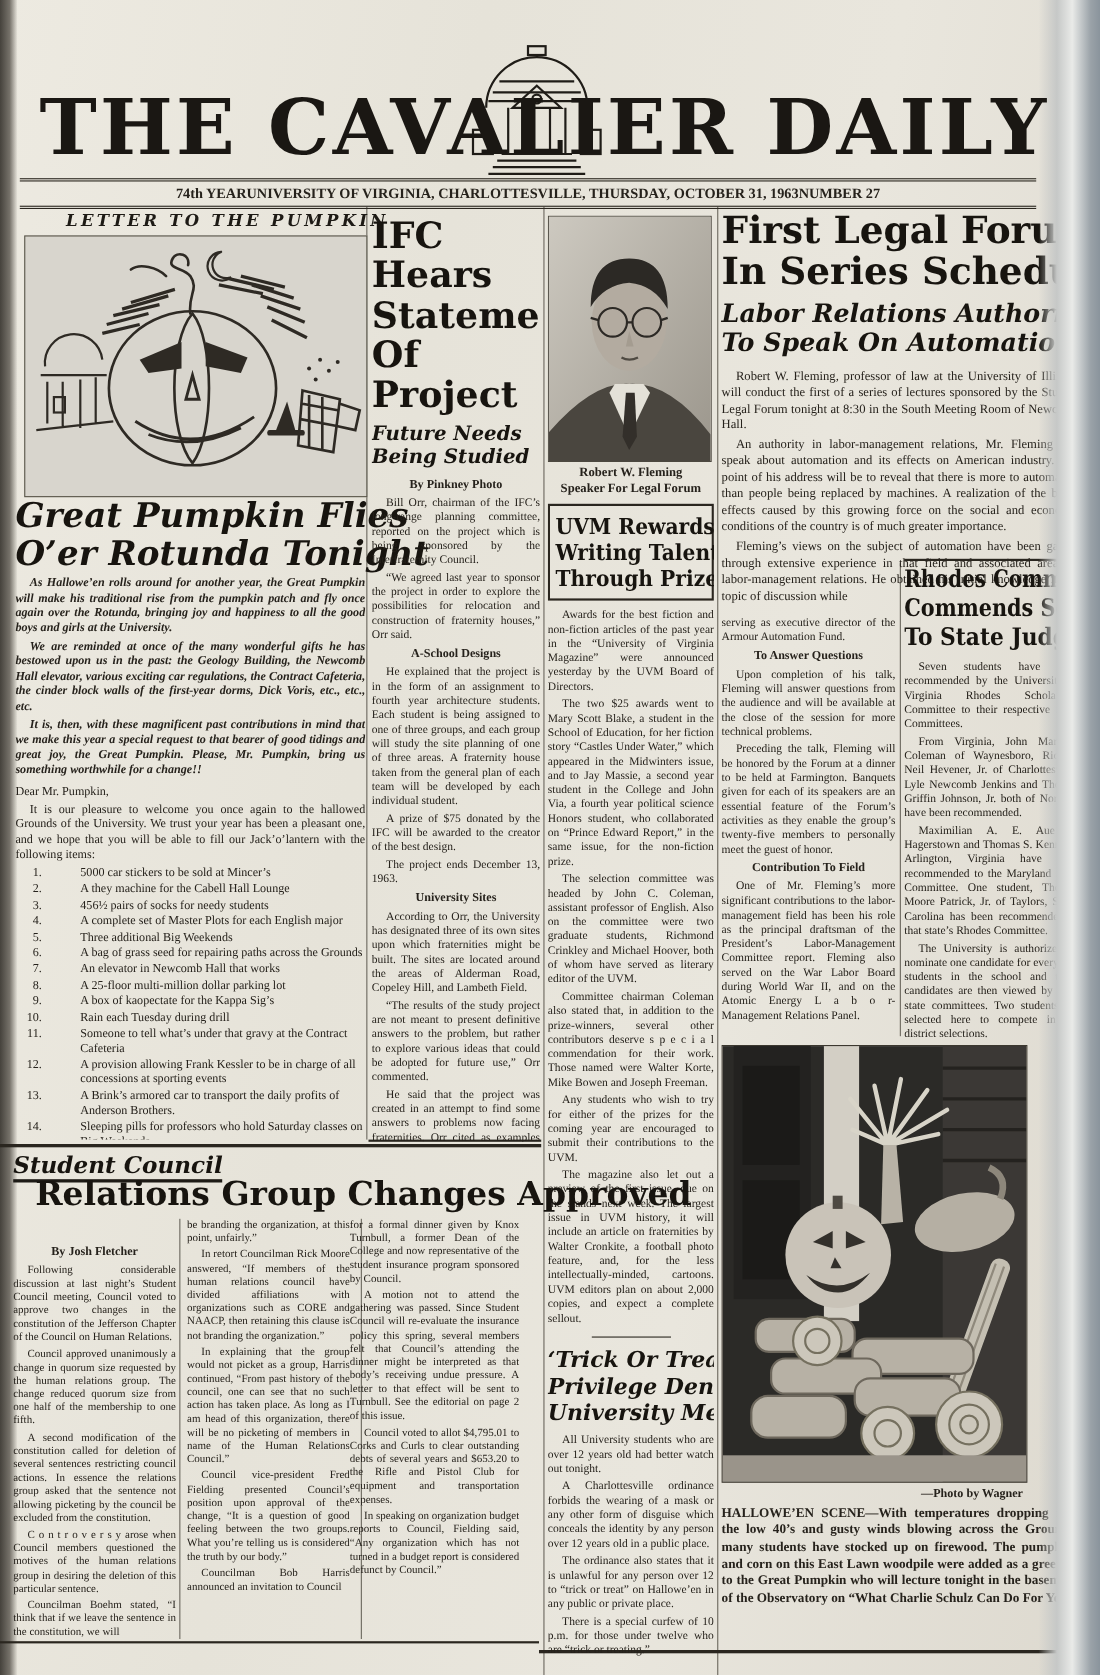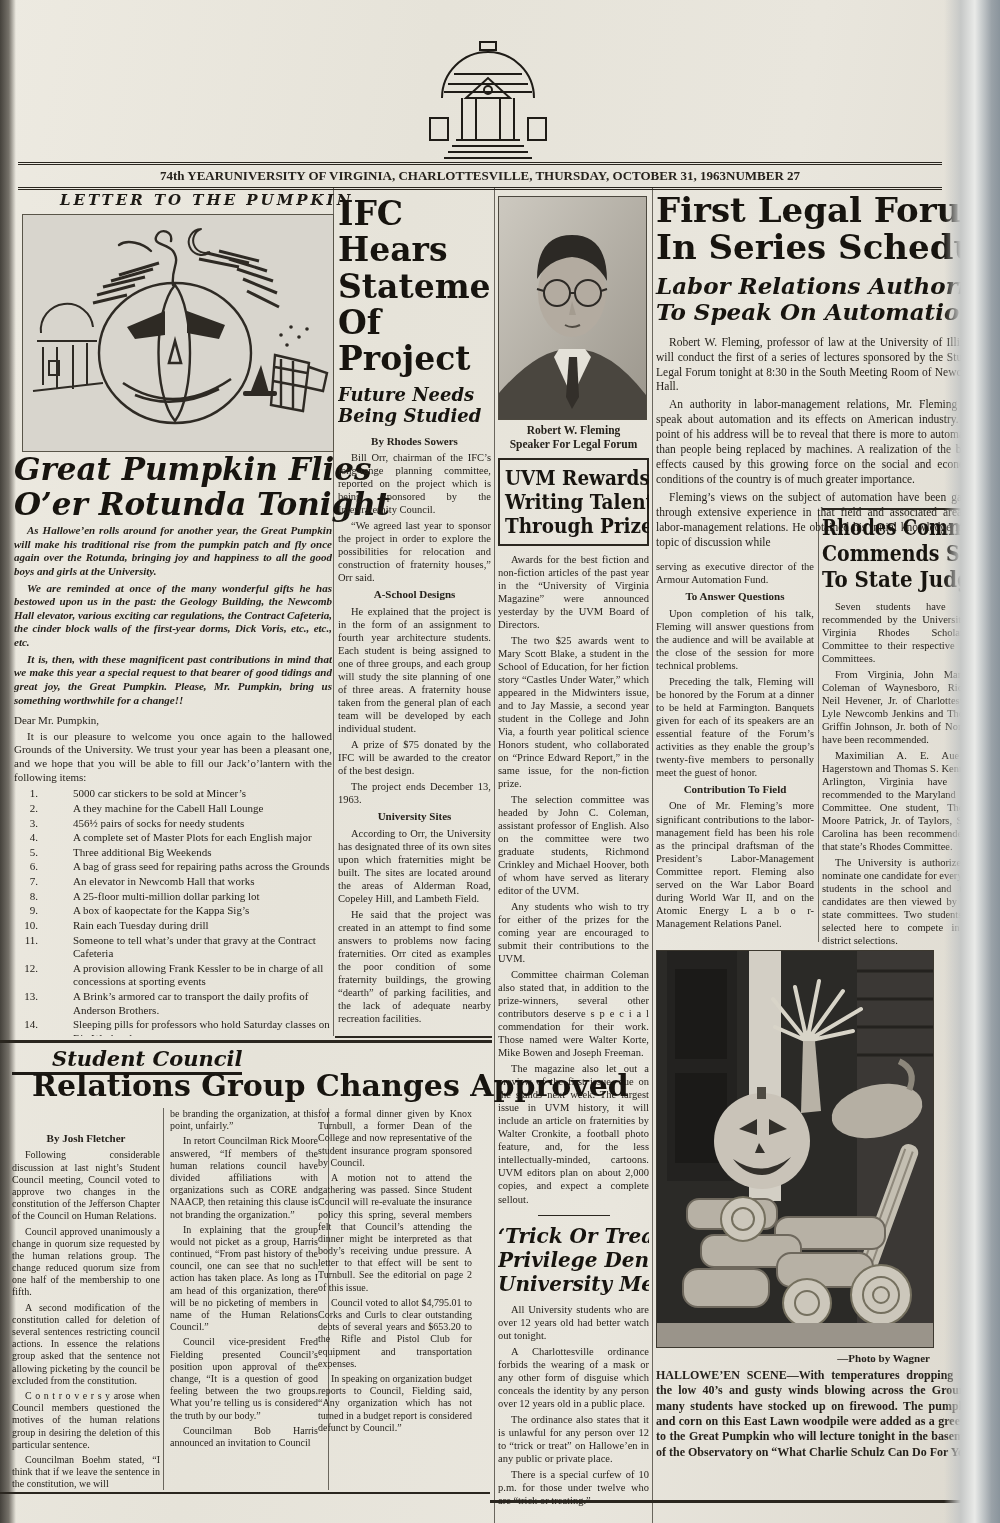--- a/index.html
+++ b/index.html
@@ -49,21 +49,21 @@
   .colD h1{font-size:34px;line-height:1.1;margin:0 0 6px;color:#17140f;white-space:nowrap;}
   .colD .sub2{font-family:"DejaVu Serif",serif;font-weight:bold;font-style:italic;font-size:23px;line-height:1.15;margin:0 0 9px;color:#17140f;white-space:nowrap;}
   .lead-wide{font-size:11.5px;line-height:1.3;}
   .legal-cont{position:absolute;top:560px;left:656px;width:158px;height:386px;overflow:hidden;}
   .rhodes{position:absolute;top:508px;left:822px;width:159px;height:436px;overflow:hidden;border-top:2px solid #2a261f;padding-top:5px;}
   .rhodes h3{font-size:22px;line-height:1.18;margin:0 0 7px;color:#17140f;white-space:nowrap;}
   .photo-hw{position:absolute;top:950px;left:656px;width:276px;height:396px;border:1px solid #3c382f;}
   .credit{position:absolute;top:1352px;left:656px;width:274px;text-align:right;font-weight:bold;font-size:11px;}
   .hw-cap{position:absolute;top:1368px;left:656px;width:324px;font-weight:bold;font-size:12px;line-height:1.28;text-align:justify;}
   .sc-kicker{position:absolute;top:1046px;left:12px;font-family:"DejaVu Serif",serif;font-weight:bold;font-style:italic;
-    font-size:21px;border-bottom:3px solid #1d1a15;padding-bottom:1px;color:#17140f;padding-left:40px;}
+    font-size:21px;border-bottom:3px solid #1d1a15;padding-bottom:1px;color:#17140f;}
   .sc-head{position:absolute;top:1068px;left:8px;width:484px;font-size:30px;white-space:nowrap;color:#17140f;margin-left:24px;}
   .sc-col{position:absolute;width:148px;height:384px;overflow:hidden;font-size:10px;line-height:1.22;}
 </style>
 </head>
 <body>
 
 <div class="page">
   <div class="edge-left"></div>
 
   <div class="rotunda">
@@ -74,20 +74,21 @@
         <path d="M20 44 H100 M16 52 H104 M26 34 H94"></path>
         <path d="M38 58 L60 38 L82 58 Z"></path>
         <circle cx="60" cy="50" r="4"></circle>
         <path d="M34 58 V100 M48 58 V100 M72 58 V100 M86 58 V100"></path>
         <path d="M28 100 H92 M24 106 H96 M20 112 H100 M16 118 H104"></path>
         <rect x="2" y="78" width="18" height="22"></rect>
         <rect x="100" y="78" width="18" height="22"></rect>
       </g>
     </svg>
   </div>
+  <div class="masthead-title">THE CAVALIER DAILY</div>
   <div class="dateline">
     <span>74th YEAR</span>
     <span>UNIVERSITY OF VIRGINIA, CHARLOTTESVILLE, THURSDAY, OCTOBER 31, 1963</span>
     <span>NUMBER 27</span>
   </div>
 
   <div class="vrule" style="left:333px;top:188px;height:848px;"></div>
   <div class="vrule" style="left:494px;top:188px;height:1335px;"></div>
   <div class="vrule" style="left:652px;top:188px;height:1335px;"></div>
   <div class="vrule" style="left:818px;top:512px;height:430px;"></div>
@@ -217,30 +218,31 @@
   <div class="colB">
     <h2 class="serif-head">
       <div>IFC Hears</div>
       <div>Statement</div>
       <div>Of Project</div>
     </h2>
     <div class="sub-ital">
       <div>Future Needs</div>
       <div>Being Studied</div>
     </div>
-    <div class="byline">By Rhodes Sowers</div>
+    <div class="byline">By Pinkney Photo</div>
     <div class="body-sm">
       <p class="bp">Bill Orr, chairman of the IFC’s long-range planning committee, reported on the project which is being sponsored by the Interfraternity Council.</p>
       <p class="bp">“We agreed last year to sponsor the project in order to explore the possibilities for relocation and construction of fraternity houses,” Orr said.</p>
       <div class="ch">A-School Designs</div>
       <p class="bp">He explained that the project is in the form of an assignment to fourth year architecture students. Each student is being assigned to one of three groups, and each group will study the site planning of one of three areas. A fraternity house taken from the general plan of each team will be developed by each individual student.</p>
       <p class="bp">A prize of $75 donated by the IFC will be awarded to the creator of the best design.</p>
       <p class="bp">The project ends December 13, 1963.</p>
       <div class="ch">University Sites</div>
       <p class="bp">According to Orr, the University has designated three of its own sites upon which fraternities might be built. The sites are located around the areas of Alderman Road, Copeley Hill, and Lambeth Field.</p>
+      <p class="bp">“The results of the study project are not meant to present definitive answers to the problem, but rather to explore various ideas that could be adopted for future use,” Orr commented.</p>
       <p class="bp">He said that the project was created in an attempt to find some answers to problems now facing fraternities. Orr cited as examples the poor condition of some fraternity buildings, the growing “dearth” of parking facilities, and the lack of adequate nearby recreation facilities.</p>
     </div>
   </div>
 
   <div class="colC">
     <svg class="photo-fleming" viewBox="0 0 147 222">
       <rect width="147" height="222" fill="#bcb8af"></rect>
       <rect width="147" height="222" fill="url(#g0)"></rect>
       <defs>
           <linearGradient id="g0" x1="0" y1="0" x2="1" y2="1">
@@ -265,22 +267,22 @@
     </div>
     <div class="uvm-box serif-head">
       <div><span class="cond">UVM Rewards</span></div>
       <div><span class="cond">Writing Talent</span></div>
       <div><span class="cond">Through Prizes</span></div>
     </div>
     <div class="body-sm">
       <p class="bp">Awards for the best fiction and non-fiction articles of the past year in the “University of Virginia Magazine” were announced yesterday by the UVM Board of Directors.</p>
       <p class="bp">The two $25 awards went to Mary Scott Blake, a student in the School of Education, for her fiction story “Castles Under Water,” which appeared in the Midwinters issue, and to Jay Massie, a second year student in the College and John Via, a fourth year political science Honors student, who collaborated on “Prince Edward Report,” in the same issue, for the non-fiction prize.</p>
       <p class="bp">The selection committee was headed by John C. Coleman, assistant professor of English. Also on the committee were two graduate students, Richmond Crinkley and Michael Hoover, both of whom have served as literary editor of the UVM.</p>
+      <p class="bp">Committee chairman Coleman also stated that, in addition to the prize-winners, several other contributors deserve s p e c i a l commendation for their work. Those named were Walter Korte, Mike Bowen and Joseph Freeman.</p>
       <p class="bp">Any students who wish to try for either of the prizes for the coming year are encouraged to submit their contributions to the UVM.</p>
-      <p class="bp">Committee chairman Coleman also stated that, in addition to the prize-winners, several other contributors deserve s p e c i a l commendation for their work. Those named were Walter Korte, Mike Bowen and Joseph Freeman.</p>
       <p class="bp">The magazine also let out a preview of the first issue, due on the stands next week. The largest issue in UVM history, it will include an article on fraternities by Walter Cronkite, a football photo feature, and, for the less intellectually-minded, cartoons. UVM editors plan on about 2,000 copies, and expect a complete sellout.</p>
     </div>
     <div class="mini-div"></div>
     <div class="trick-head">
       <div>‘Trick Or Treat’</div>
       <div>Privilege Denied</div>
       <div>University Men</div>
     </div>
     <div class="body-sm">
       <p class="bp">All University students who are over 12 years old had better watch out tonight.</p>

